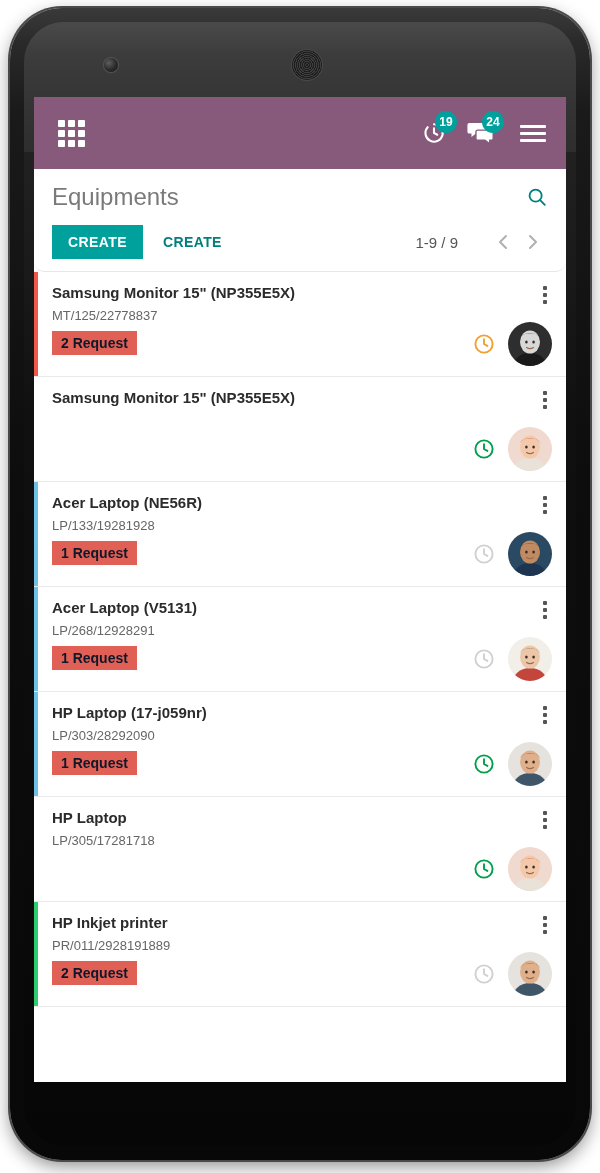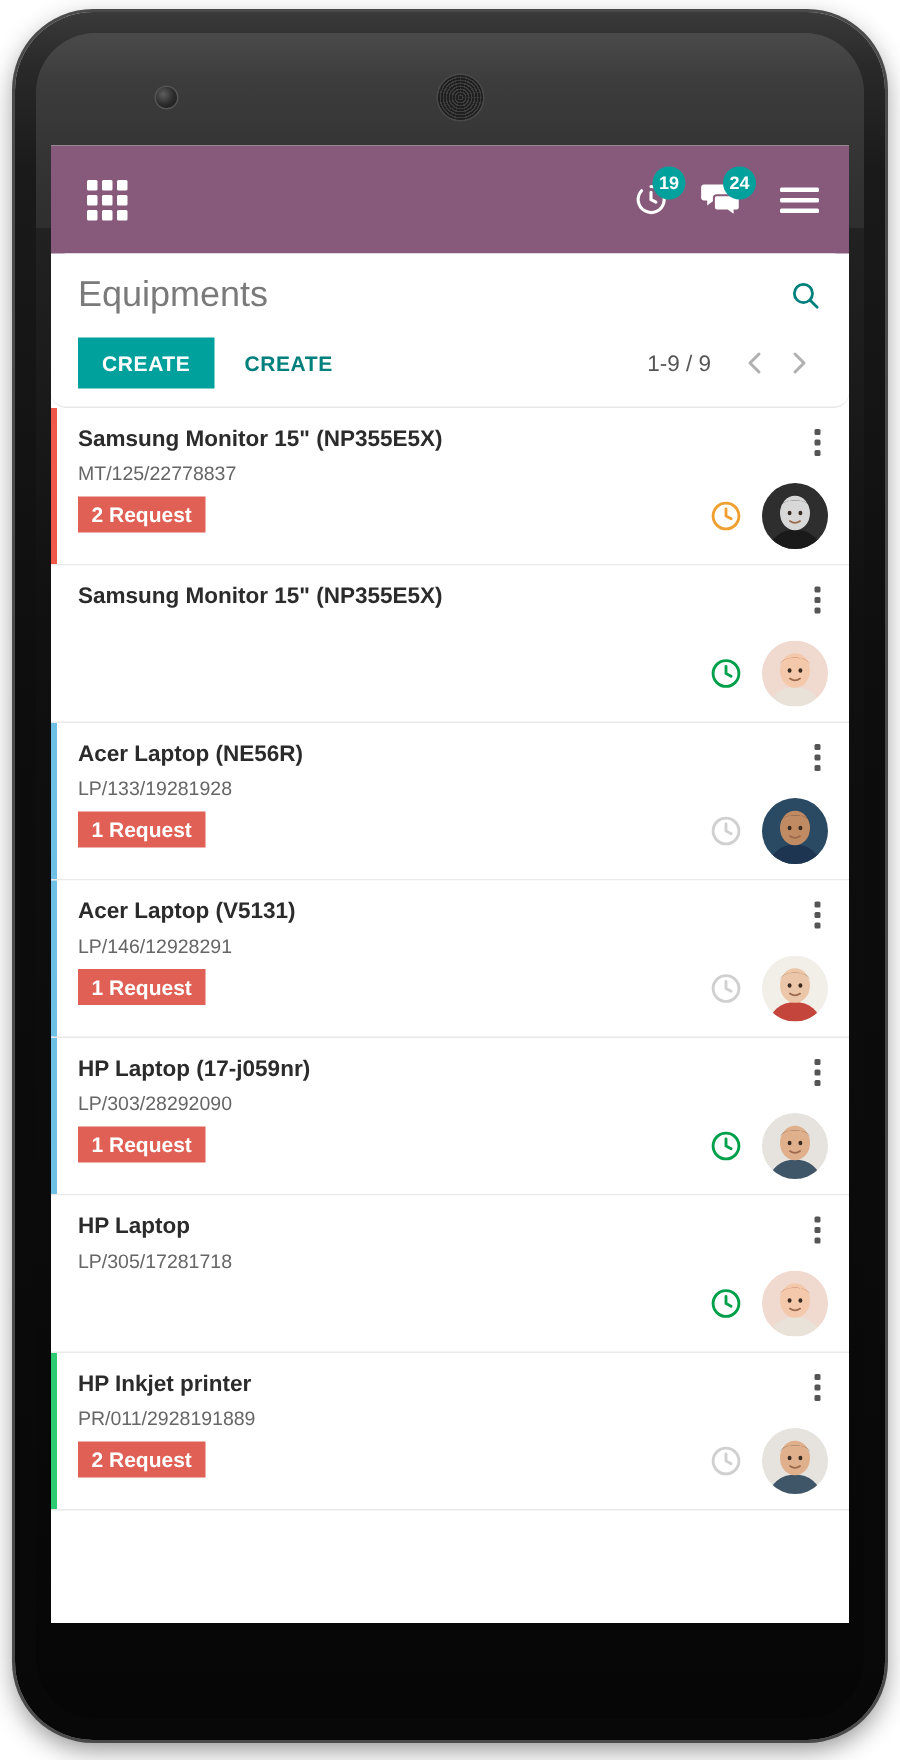--- a/index.html
+++ b/index.html
@@ -178,21 +178,21 @@
     padding: 9px 14px;
     margin-left: 6px;
     border: none;
     cursor: pointer;
     font-family: "Liberation Sans", sans-serif;
   }
   .cp-right { display: flex; align-items: center; }
   .pager-label {
     font-size: 15px;
     color: #555555;
-    margin-right: 14px;
+    margin-right: 30px;
     white-space: nowrap;
   }
   .pager-btn {
     color: #b0b0b0;
     cursor: pointer;
     padding: 0 7px;
     display: flex;
     align-items: center;
   }
 
@@ -227,21 +227,21 @@
     text-overflow: ellipsis;
   }
   .equip-ref {
     font-size: 13px;
     color: #666666;
     margin-bottom: 8px;
   }
   .request-badge {
     display: inline-block;
     background: #E06055;
-    color: #ffffff;
+    color: #0f172a;
     font-size: 14px;
     font-weight: bold;
     padding: 4px 9px;
   }
 
   .row-right {
     display: flex;
     align-items: center;
     align-self: stretch;
     padding-top: 38px;
@@ -448,21 +448,21 @@
           </span>
         </div>
         <span class="kebab">
           <i></i>
           <i></i>
           <i></i>
         </span>
       </div>
       <div class="equip-row">
         <span class="row-accent" style="background:#6EC1E4"></span>
-        <div class="row-main"><div class="equip-name">Acer Laptop (V5131)</div><div class="equip-ref">LP/146/12928291</div><span class="request-badge">1 Request</span></div>
+        <div class="row-main"><div class="equip-name">Acer Laptop (V5131)</div><div class="equip-ref">LP/268/12928291</div><span class="request-badge">1 Request</span></div>
         <div class="row-right">
           <span class="status-clock">
             <svg width="24" height="24" viewBox="0 0 24 24" fill="none" stroke="#D0D0D0" stroke-width="1.9" stroke-linecap="round">
               <circle cx="12" cy="12" r="8.6"></circle>
               <path d="M12 7.2 L12 12 L15.4 13.9"></path>
             </svg>
           </span>
           <span class="avatar">
             <svg viewBox="0 0 44 44" preserveAspectRatio="xMidYMid slice">
               <rect width="44" height="44" fill="#f2efe9"></rect>

